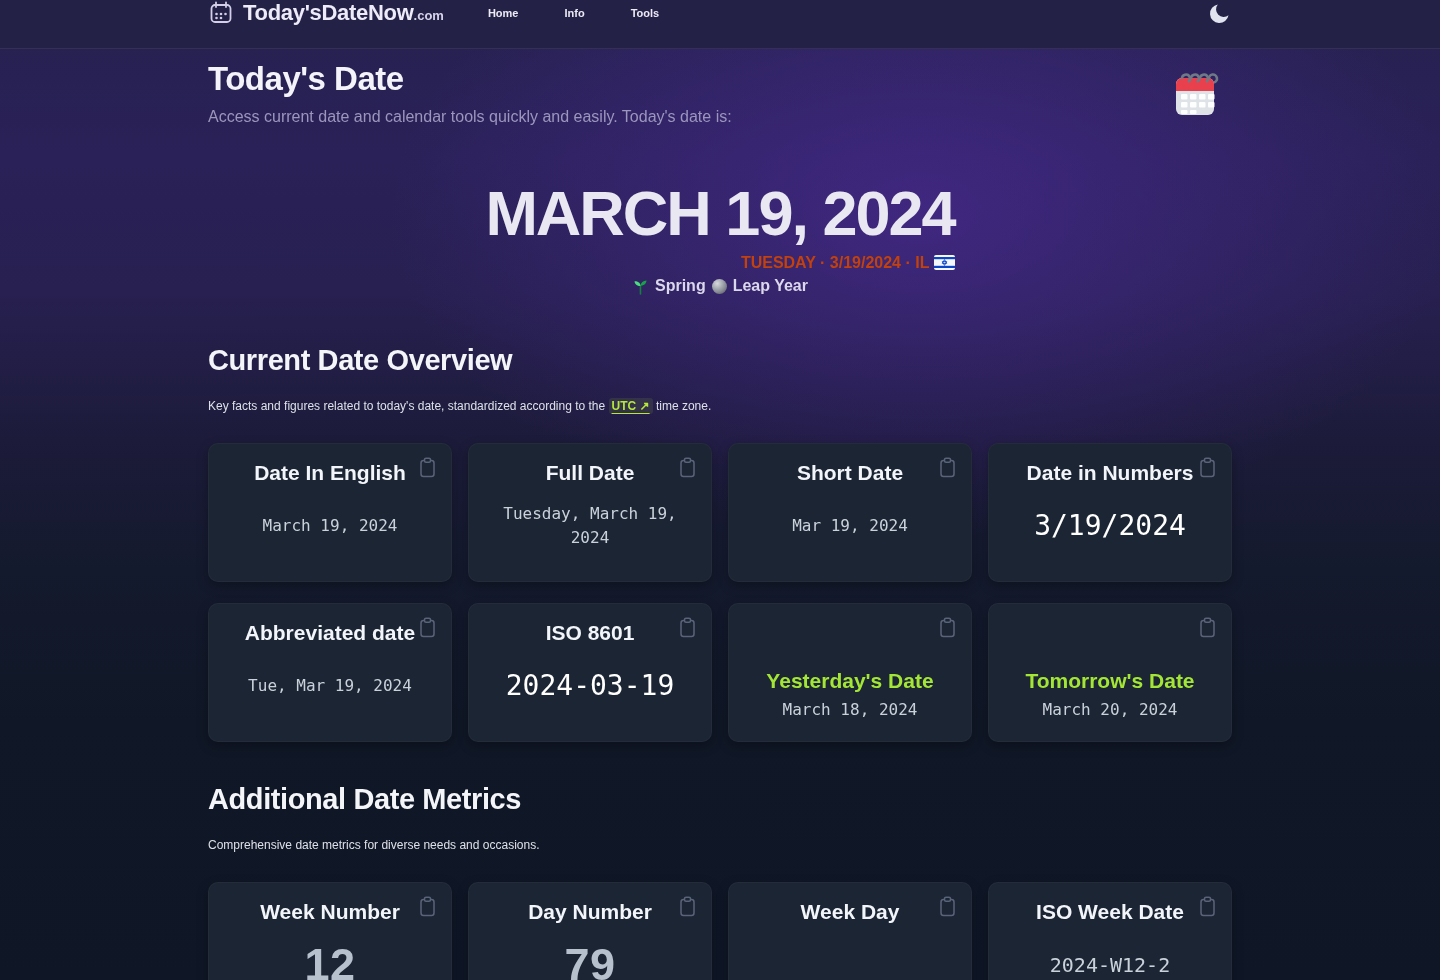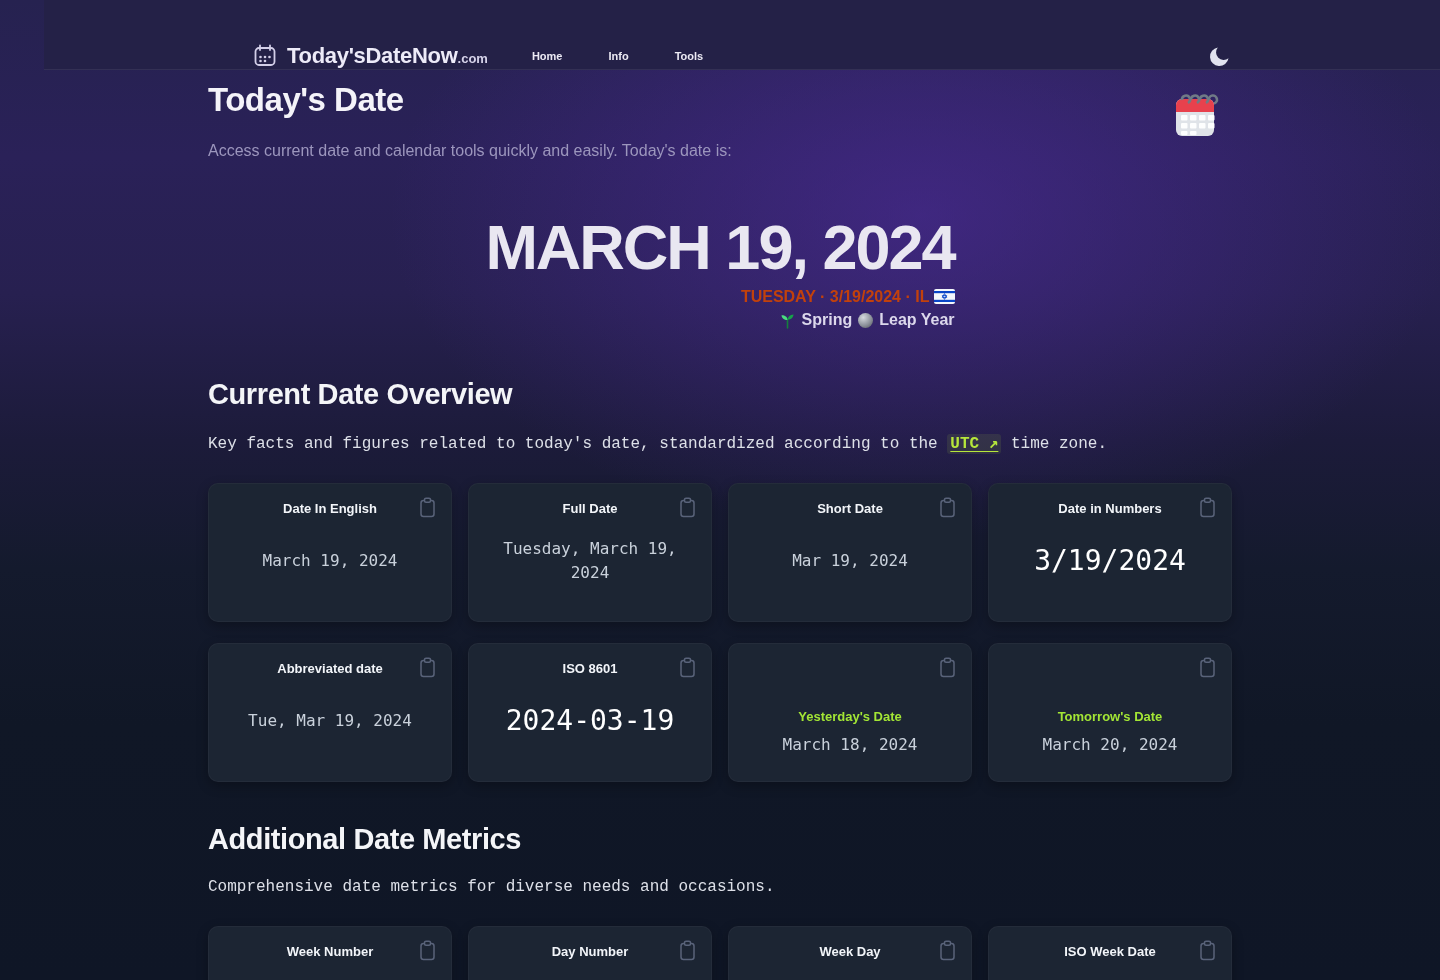--- a/index.html
+++ b/index.html
@@ -7,82 +7,82 @@
   body {
     font-family: "Liberation Sans", sans-serif;
     color: #e8e8f2;
     background:
       radial-gradient(ellipse 760px 460px at 64% 22%, rgba(82,45,163,0.55), rgba(82,45,163,0) 70%),
       linear-gradient(180deg, #262250 0%, #2a2158 16%, #272050 30%, #1c1b3a 45%, #141a2d 58%, #101726 74%, #0f1626 100%);
   }
 
   
   .topbar {
-    height: 70px;
+    height: 49px;
     background: #242147;
     border-bottom: 1px solid rgba(255,255,255,0.07);
-    display: flex; align-items: flex-end; margin-left: 44px;
+    display: flex; align-items: flex-start;
   }
   .topbar-inner {
     width: 1232px; margin: 0 auto; padding-left: 208px;
     display: flex; align-items: center; width: 100%;
     max-width: 1440px; padding-right: 208px;
   }
   .brand { display: flex; align-items: center; gap: 9px; cursor: pointer; }
   .brand-text { font-size: 22px; font-weight: 700; color: #edebf8; letter-spacing: -0.3px; }
   .brand-suffix { font-size: 13px; font-weight: 600; color: #d6d3ea; }
   .nav { display: flex; align-items: center; gap: 46px; margin-left: 44px; }
   .nav a { color: #eceaf4; font-size: 11px; font-weight: 600; text-decoration: none; }
   .theme-toggle { margin-left: auto; background: none; border: none; cursor: pointer; line-height: 0; }
 
   
   .container { width: 1024px; margin: 0 auto; }
 
   
   .hero { padding-top: 11px; position: relative; }
   .hero-title { font-size: 33px; font-weight: 700; color: #f4f3f9; letter-spacing: -0.5px; }
-  .hero-sub { margin-top: 23px; font-size: 16px; color: #9c96bd; }
+  .hero-sub { margin-top: 10px; font-size: 16px; color: #9c96bd; }
   .hero-emoji { position: absolute; top: 16px; right: 8px; line-height: 0; }
 
   .date-wrap { text-align: center; margin-top: 56px; }
   .date-block { display: inline-block; text-align: right; }
   .big-date {
     font-size: 63px; font-weight: 800; letter-spacing: -2px;
     color: #e9e7f1; line-height: 1; white-space: nowrap;
   }
   .date-meta { margin-top: 9px; font-size: 16px; font-weight: 600; color: #c2410c; }
   .date-tags { margin-top: 5px; font-size: 16px; font-weight: 600; color: #dcd8ec;
-               display: flex; justify-content: flex-end; align-items: center; gap: 6px; }
+               display: flex; justify-content: center; align-items: center; gap: 6px; }
   .inline-icon { display: inline-block; vertical-align: -2px; line-height: 0; }
   .moon-sphere {
     display: inline-block; width: 15px; height: 15px; border-radius: 50%;
     background: radial-gradient(circle at 35% 30%, #d6dade, #8d929b 55%, #53575e 95%);
     vertical-align: -2px;
   }
 
   
   .section { margin-top: 48px; }
   .section-title { font-size: 29px; font-weight: 700; color: #f4f5f8; letter-spacing: -0.4px; }
-  .section-desc { margin-top: 22px; font-size: 16px; color: #dde0e8; font-family: Liberation Mono, monospace; }
+  .section-desc { margin-top: 22px; font-size: 12px; color: #dde0e8; }
   .utc-link {
     color: #b6e73b; font-weight: 600; text-decoration: underline;
     text-underline-offset: 3px; background: rgba(182,231,59,0.10);
     padding: 1px 3px; border-radius: 3px;
   }
 
   
   .grid { display: grid; grid-template-columns: repeat(4, 1fr); column-gap: 16px; row-gap: 21px; margin-top: 30px; }
   .card {
     position: relative; background: #1c2533; border-radius: 10px;
     border: 1px solid rgba(255,255,255,0.035);
     box-shadow: 0 4px 12px rgba(0,0,0,0.28);
     min-height: 139px; padding: 17px 16px 14px;
     display: flex; flex-direction: column; align-items: center;
   }
-  .card-title { font-size: 13px; font-weight: 700; color: #f2f5f9; text-align: center; }
+  .card-title { font-size: 21px; font-weight: 700; color: #f2f5f9; text-align: center; }
   .card-title.accent { color: #a3e635; margin-top: 48px; }
   .card-valuebox { flex: 1; display: flex; align-items: center; justify-content: center; width: 100%; }
   .val-mono { font-family: "DejaVu Sans Mono", monospace; color: #c9d1db; font-size: 16px; text-align: center; line-height: 1.5; }
   .val-mono.lg { font-size: 28px; color: #ffffff; }
   .val-mono.md20 { font-size: 20px; }
   .val-number { font-size: 45px; font-weight: 700; color: #b7c0cd; letter-spacing: 0.5px; }
   .copy-btn {
     position: absolute; top: 11px; right: 12px;
     background: none; border: none; cursor: pointer; line-height: 0; padding: 2px;
   }

